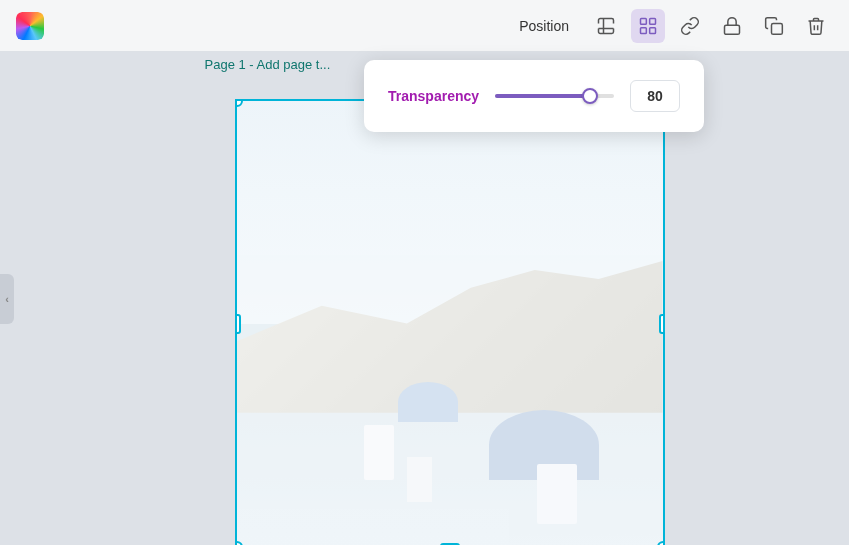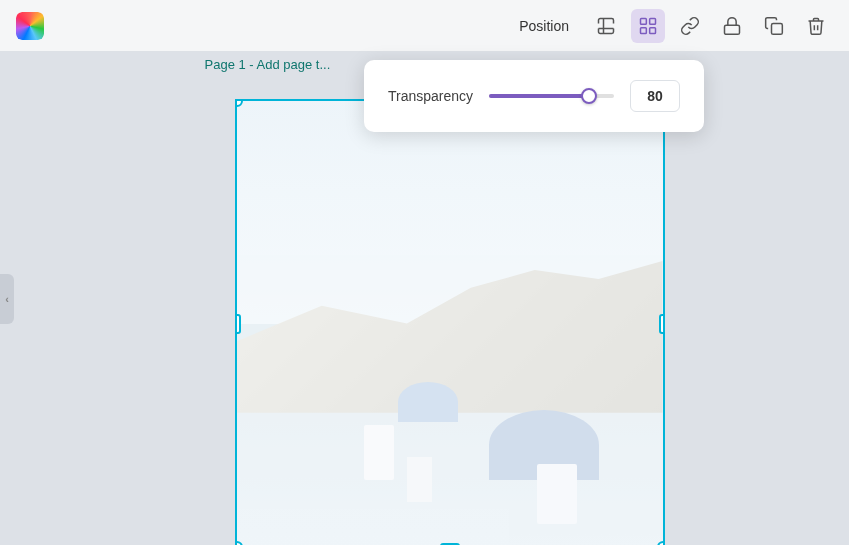--- a/index.html
+++ b/index.html
@@ -278,22 +278,22 @@
       padding: 20px 24px;
       display: flex;
       align-items: center;
       gap: 16px;
       z-index: 100;
       min-width: 340px;
     }
 
     .transparency-label {
       font-size: 14px;
-      color: #404040;
-      font-weight: 400;
+      color: #a21caf;
+      font-weight: 700;
       white-space: nowrap;
     }
 
     .transparency-slider-container {
       flex: 1;
       position: relative;
       height: 20px;
       display: flex;
       align-items: center;
     }

